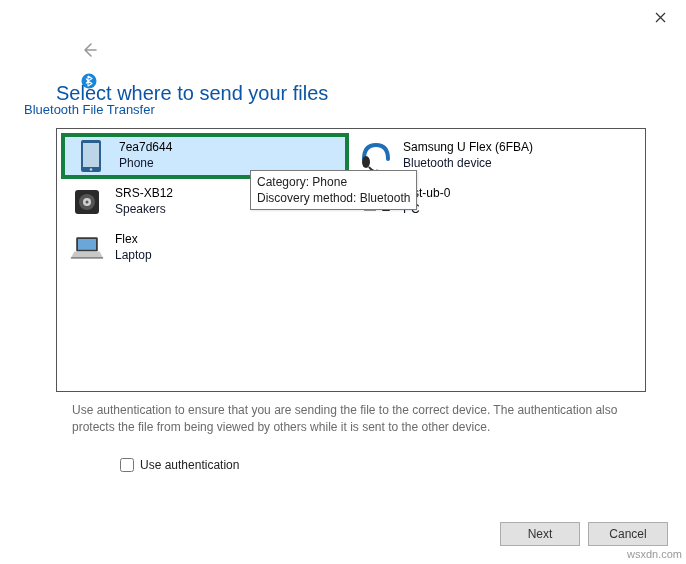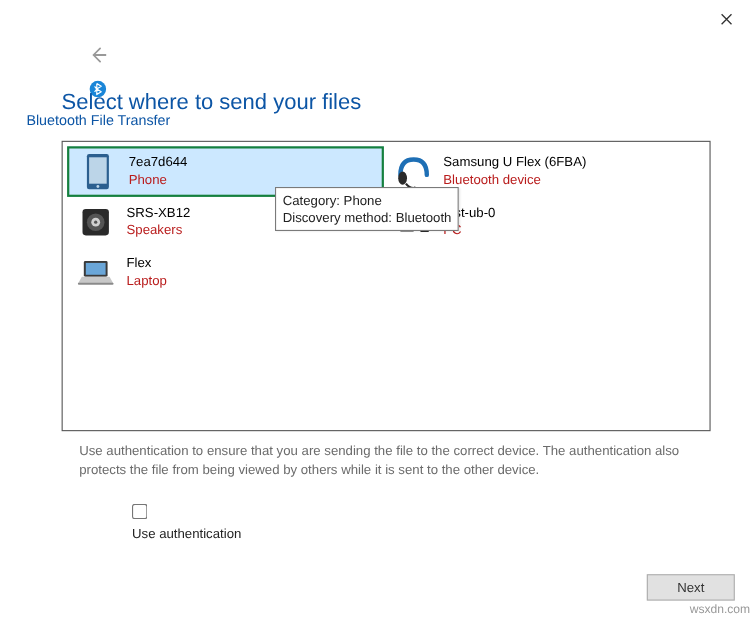--- a/index.html
+++ b/index.html
@@ -60,30 +60,30 @@
     width: 288px;
     height: 46px;
     display: flex;
     align-items: center;
     gap: 10px;
     padding: 4px 8px;
     cursor: pointer;
   }
   .device-item.selected {
     background: #cce8ff;
-    border: 2px solid #15803d;
+    border: 4px solid #15803d;
   }
   .device-icon {
     width: 36px; height: 36px;
     display: flex; align-items: center; justify-content: center;
     flex-shrink: 0;
   }
   .device-text { display: flex; flex-direction: column; line-height: 1.3; }
   .device-name { color: #000; font-size: 12px; }
-  .device-type { color: #b91c1c; font-size: 12px; }
+  .device-type { color: #0f172a; font-size: 12px; }
   .tooltip {
     position: absolute;
     top: 170px; left: 250px;
     background: #fff;
     border: 1px solid #7a7a7a;
     padding: 3px 6px;
     font-size: 12px;
     color: #222;
     line-height: 1.35;
     z-index: 50;
@@ -95,21 +95,20 @@
     width: 560px;
     color: #6b6b6b;
     font-size: 12px;
     line-height: 1.45;
   }
   .auth-row {
     position: absolute;
     top: 458px; left: 120px;
     display: flex; align-items: flex-start; gap: 6px;
     color: #222;
-    flex-direction: column;
   }
   .auth-row input[type=checkbox] {
     width: 14px; height: 14px;
     margin: 0;
   }
   .button-bar {
     position: absolute;
     bottom: 18px; right: 18px;
     display: flex; gap: 8px; align-items: flex-end;
   }
@@ -244,17 +243,18 @@
 
   <div class="hint">Use authentication to ensure that you are sending the file to the correct device. The authentication also protects the file from being viewed by others while it is sent to the other device.</div>
 
   <label class="auth-row">
     <input type="checkbox" style="">
     <span>Use authentication</span>
   </label>
 
   <div class="button-bar">
     <div class="btn">Next</div>
+    <div class="btn">Cancel</div>
   </div>
 
   <div class="watermark">wsxdn.com</div>
 
 </div>
 
 </body></html>

